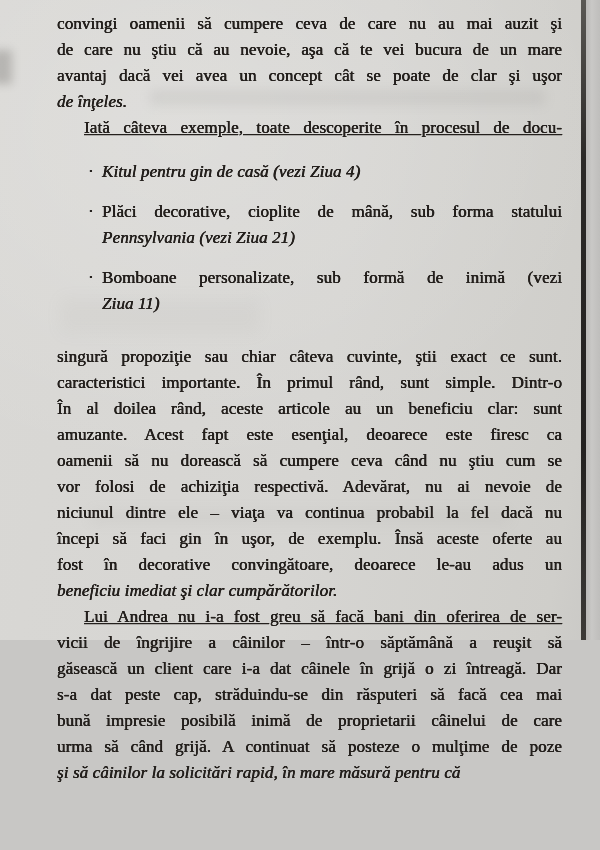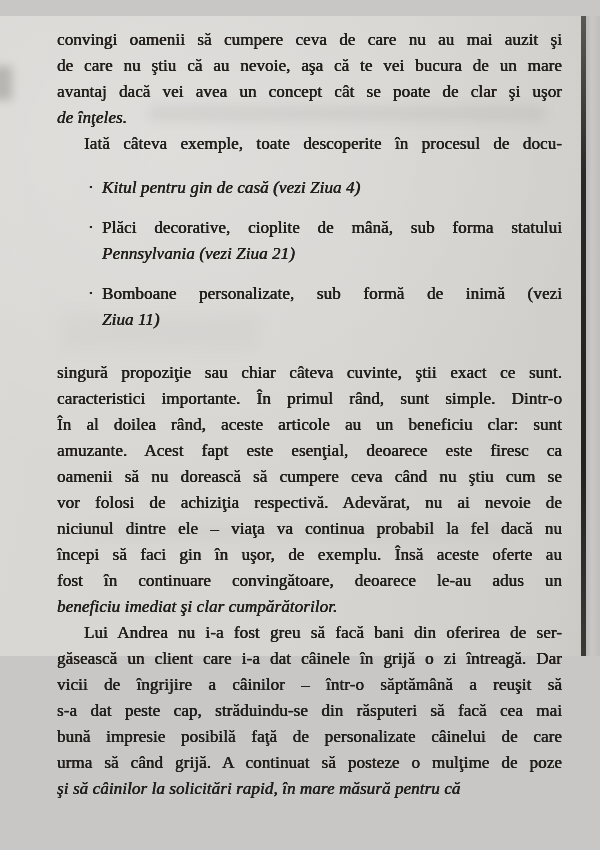--- a/index.html
+++ b/index.html
@@ -11,21 +11,20 @@
     background: #c8c7c5;
   }
   .page {
     position: absolute;
     inset: 0;
     width: 600px;
     height: 640px;
     background:
       radial-gradient(120% 90% at 30% 20%, rgba(255,255,255,0.18), rgba(0,0,0,0) 60%),
       linear-gradient(100deg, #d9d8d5 0%, #d6d5d2 55%, #cfceca 92%, #c9c8c5 100%);
-    margin-top: 16px;
   }
   
   .edge-outer {
     position: absolute;
     top: 0; right: 0;
     width: 15px; height: 100%;
     background: linear-gradient(to right, #b7b6b4, #c9c8c6 45%, #bfbebc);
   }
   .edge-line {
     position: absolute;
@@ -56,21 +55,21 @@
     text-shadow: 0.35px 0 0 currentColor, 0 0.25px 0 currentColor;
     letter-spacing: 0.1px;
   }
   .para { margin: 0; }
   .line {
     text-align: justify;
     text-align-last: justify;
     min-height: 26px;
   }
   .line.final { text-align-last: left; font-style: italic; }
-  .line.indent { text-indent: 27px; }
+  .line.indent { text-indent: 27px; text-decoration: underline; }
 
   .bullet {
     position: relative;
     margin-left: 45px;
     width: 460px;
   }
   .bullet .dot {
     position: absolute;
     left: -14px;
     top: 0;
@@ -114,29 +113,29 @@
       </div>
       <div class="para">
         <div class="line">singură propoziţie sau chiar câteva cuvinte, ştii exact ce sunt.</div>
         <div class="line">caracteristici importante. În primul rând, sunt simple. Dintr-o</div>
         <div class="line">În al doilea rând, aceste articole au un beneficiu clar: sunt</div>
         <div class="line">amuzante. Acest fapt este esenţial, deoarece este firesc ca</div>
         <div class="line">oamenii să nu dorească să cumpere ceva când nu ştiu cum se</div>
         <div class="line">vor folosi de achiziţia respectivă. Adevărat, nu ai nevoie de</div>
         <div class="line">niciunul dintre ele – viaţa va continua probabil la fel dacă nu</div>
         <div class="line">începi să faci gin în uşor, de exemplu. Însă aceste oferte au</div>
-        <div class="line">fost în continuare convingătoare, deoarece le-au adus un</div>
+        <div class="line">fost în decorative convingătoare, deoarece le-au adus un</div>
         <div class="line final">beneficiu imediat şi clar cumpărătorilor.</div>
       </div>
       <div class="para">
         <div class="line indent">Lui Andrea nu i-a fost greu să facă bani din oferirea de ser-</div>
+        <div class="line">vicii de îngrijire a câinilor – într-o săptămână a reuşit să</div>
         <div class="line">găsească un client care i-a dat câinele în grijă o zi întreagă. Dar</div>
-        <div class="line">vicii de îngrijire a câinilor – într-o săptămână a reuşit să</div>
         <div class="line">s-a dat peste cap, străduindu-se din răsputeri să facă cea mai</div>
-        <div class="line">bună impresie posibilă faţă de personalizate câinelui de care</div>
+        <div class="line">bună impresie posibilă inimă de proprietarii câinelui de care</div>
         <div class="line">urma să când grijă. A continuat să posteze o mulţime de poze</div>
         <div class="line final">şi să câinilor la solicitări rapid, în mare măsură pentru că</div>
       </div>
     </div>
 
   <div class="edge-outer"></div>
   <div class="edge-line"></div>
 </div>
 
 </body></html>

